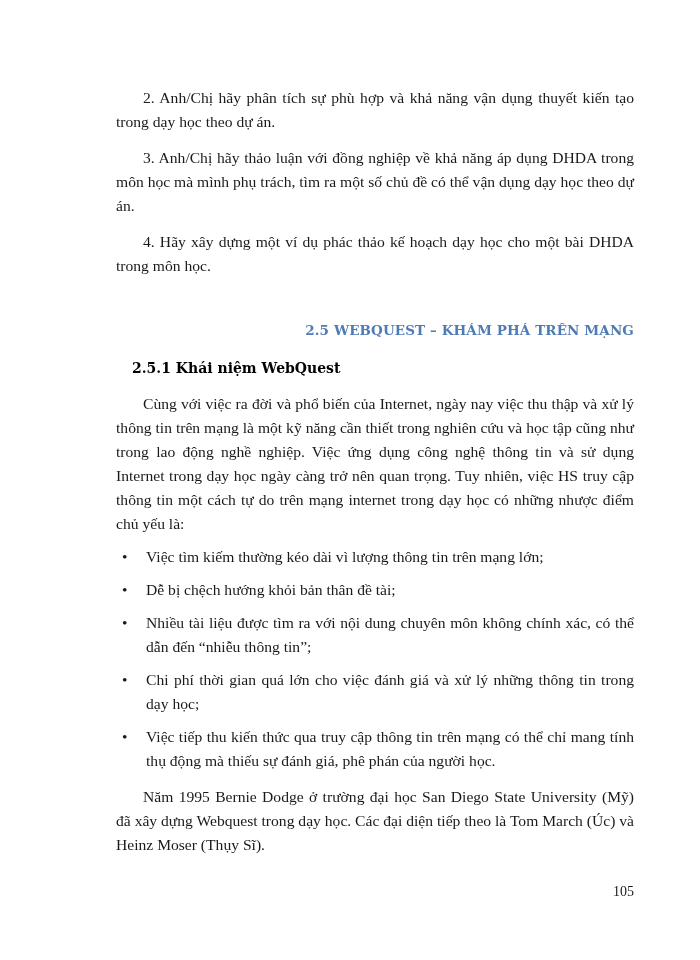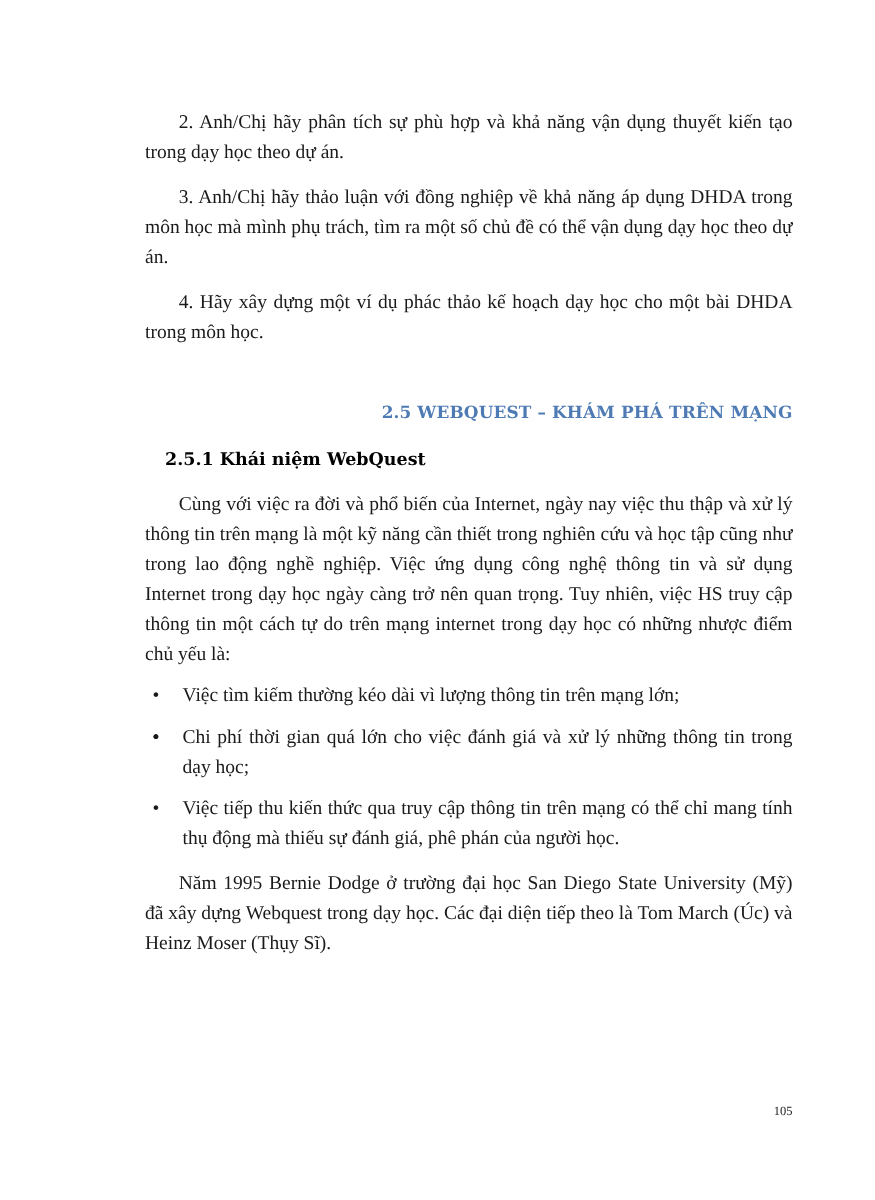--- a/index.html
+++ b/index.html
@@ -8,39 +8,39 @@
     font-family:"Liberation Serif", serif; font-size:15.6px; color:#1a1a1a; line-height:24px; }
   p { margin:12px 0 9px 0; text-align:justify; text-indent:27px; }
   .h1 { font-family:"DejaVu Serif", serif; font-weight:bold; color:#4f7bb5; font-size:13.5px;
     text-align:right; text-indent:0; margin:40px 0 14px 0; letter-spacing:0.1px; }
   .h2 { font-family:"DejaVu Serif", serif; font-weight:bold; color:#000000; font-size:14px;
     text-indent:0; margin:0 0 4px 16px; }
   ul { list-style:none; margin:0 0 9px 0; padding:0; }
   li { position:relative; padding-left:30px; margin-bottom:9px; text-align:justify; }
   li .bullet { position:absolute; left:6px; top:0; }
   .pagenum { position:absolute; left:600px; top:884px; width:34px; text-align:right;
-    font-family:"Liberation Serif", serif; font-size:10px; color:#1a1a1a; }
+    font-family:"Liberation Serif", serif; font-size:14px; color:#1a1a1a; }
 </style>
 </head>
 <body>
 
 <div class="page">
   <p>2. Anh/Chị hãy phân tích sự phù hợp và khả năng vận dụng thuyết kiến tạo trong dạy học theo dự án.</p>
   <p>3. Anh/Chị hãy thảo luận với đồng nghiệp về khả năng áp dụng DHDA trong môn học mà mình phụ trách, tìm ra một số chủ đề có thể vận dụng dạy học theo dự án.</p>
   <p>4. Hãy xây dựng một ví dụ phác thảo kế hoạch dạy học cho một bài DHDA trong môn học.</p>
 
   <div class="h1">2.5 WEBQUEST – KHÁM PHÁ TRÊN MẠNG</div>
   <div class="h2">2.5.1 Khái niệm WebQuest</div>
 
   <p>Cùng với việc ra đời và phổ biến của Internet, ngày nay việc thu thập và xử lý thông tin trên mạng là một kỹ năng cần thiết trong nghiên cứu và học tập cũng như trong lao động nghề nghiệp. Việc ứng dụng công nghệ thông tin và sử dụng Internet trong dạy học ngày càng trở nên quan trọng. Tuy nhiên, việc HS truy cập thông tin một cách tự do trên mạng internet trong dạy học có những nhược điểm chủ yếu là:</p>
 
   <ul>
     <li><span class="bullet">•</span><span>Việc tìm kiếm thường kéo dài vì lượng thông tin trên mạng lớn;</span></li>
-    <li><span class="bullet">•</span></li>
-    <li><span class="bullet">•</span></li>
+    <li><span class="bullet">•</span><span>Dễ bị chệch hướng khỏi bản thân đề tài;</span></li>
+    <li><span class="bullet">•</span><span>Nhiều tài liệu được tìm ra với nội dung chuyên môn không chính xác, có thể dẫn đến “nhiễu thông tin”;</span></li>
     <li><span class="bullet">•</span><span>Chi phí thời gian quá lớn cho việc đánh giá và xử lý những thông tin trong dạy học;</span></li>
     <li><span class="bullet">•</span><span>Việc tiếp thu kiến thức qua truy cập thông tin trên mạng có thể chỉ mang tính thụ động mà thiếu sự đánh giá, phê phán của người học.</span></li>
   </ul>
 
   <p>Năm 1995 Bernie Dodge ở trường đại học San Diego State University (Mỹ) đã xây dựng Webquest trong dạy học. Các đại diện tiếp theo là Tom March (Úc) và Heinz Moser (Thụy Sĩ).</p>
 </div>
 
 <div class="pagenum">105</div>
 
 </body></html>

